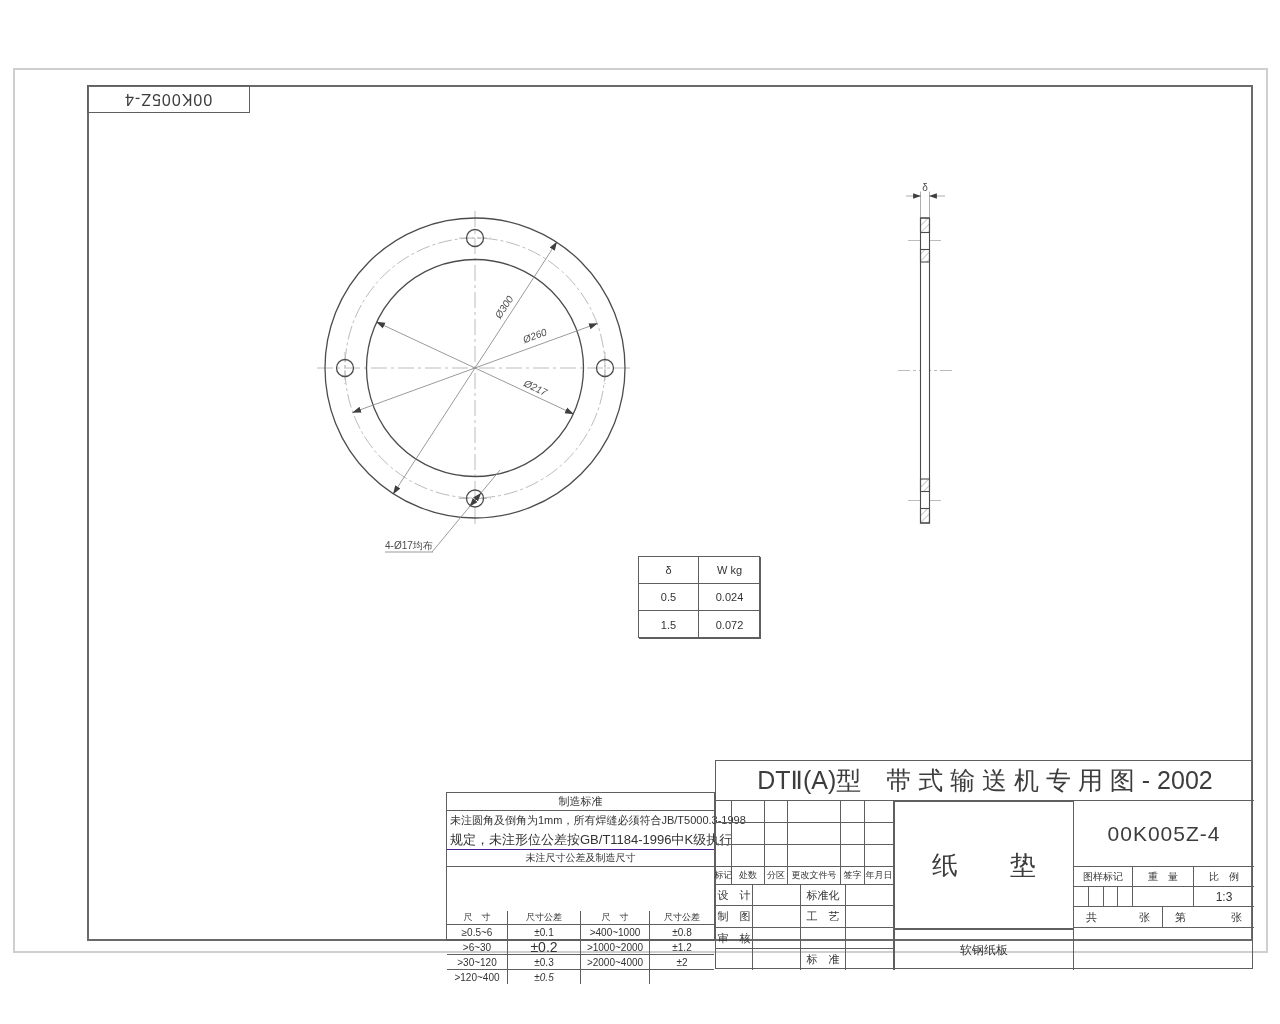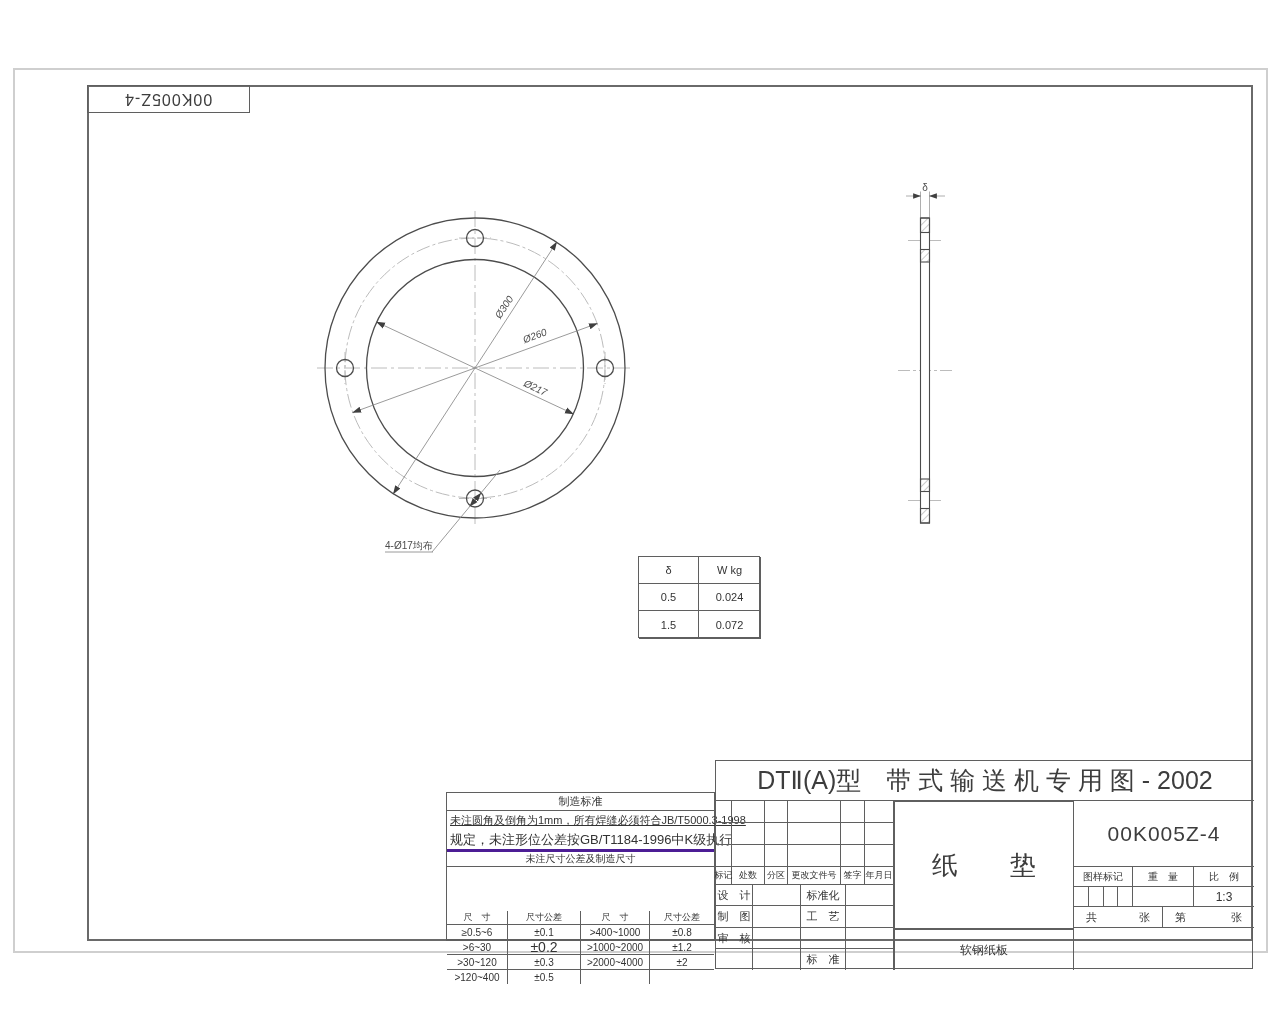--- a/index.html
+++ b/index.html
@@ -98,43 +98,43 @@
     <div class="gc">δ</div>
     <div class="gc">W kg</div>
     <div class="gc">0.5</div>
     <div class="gc">0.024</div>
     <div class="gc">1.5</div>
     <div class="gc">0.072</div>
   </div>
 
   <div class="abs boxed" style="left:446px;top:792px;width:269px;height:149px;padding-left:32px;">
     <div class="abs ctr" style="left:0;top:0;width:100%;height:18px;border-bottom:1px solid #5f5f5f;font-size:11px;">制造标准</div>
-    <div class="abs nowrap" style="left:3px;top:18px;height:19px;line-height:19px;font-size:11px;text-decoration:underline;">未注圆角及倒角为1mm，所有焊缝必须符合JB/T5000.3-1998</div>
+    <div class="abs nowrap" style="left:3px;top:18px;height:19px;line-height:19px;font-size:11px;">未注圆角及倒角为1mm，所有焊缝必须符合JB/T5000.3-1998</div>
     <div class="abs nowrap" style="left:3px;top:37px;height:19px;line-height:19px;font-size:13px;">规定，未注形位公差按GB/T1184-1996中K级执行</div>
-    <div class="abs ctr" style="left:0;top:56px;width:100%;height:18px;border-top:3px solid #4c1d95;border-bottom:1px solid #5f5f5f;font-size:10px;text-align:right;">未注尺寸公差及制造尺寸</div>
+    <div class="abs ctr" style="left:0;top:56px;width:100%;height:18px;border-top:1px solid #4c1d95;border-bottom:1px solid #5f5f5f;font-size:10px;text-align:right;">未注尺寸公差及制造尺寸</div>
     <div class="abs cellgrid" style="left:0;top:74px;width:267px;height:73px;
                 grid-template-columns:61px 73px 69px 64px;grid-template-rows:14px 15px 15px 15px 14px;margin-top:44px;">
       <div class="gc" style="font-size:9px;">尺　寸</div>
       <div class="gc" style="font-size:9px;">尺寸公差</div>
       <div class="gc" style="font-size:9px;">尺　寸</div>
       <div class="gc" style="font-size:9px;border-right:none;">尺寸公差</div>
       <div class="gc" style="font-size:10px;">≥0.5~6</div>
       <div class="gc" style="font-size:10px;">±0.1</div>
       <div class="gc" style="font-size:10px;">&gt;400~1000</div>
       <div class="gc" style="font-size:10px;border-right:none;">±0.8</div>
       <div class="gc" style="font-size:10px;">&gt;6~30</div>
       <div class="gc" style="font-size:14px;">±0.2</div>
       <div class="gc" style="font-size:10px;">&gt;1000~2000</div>
       <div class="gc" style="font-size:10px;border-right:none;">±1.2</div>
       <div class="gc" style="font-size:10px;">&gt;30~120</div>
       <div class="gc" style="font-size:10px;">±0.3</div>
       <div class="gc" style="font-size:10px;">&gt;2000~4000</div>
       <div class="gc" style="font-size:10px;border-right:none;">±2</div>
       <div class="gc" style="font-size:10px;border-bottom:none;">&gt;120~400</div>
-      <div class="gc" style="font-size:10px;border-bottom:none;">±0.5</div>
+      <div class="gc" style="font-size:10px;border-bottom:none;font-style:italic;">±0.5</div>
       <div class="gc" style="font-size:10px;border-bottom:none;"></div>
       <div class="gc" style="font-size:10px;border:none;"></div>
     </div>
   </div>
 
   <div class="abs boxed" style="left:715px;top:732px;width:538px;height:209px;margin-top:28px;">
 
     <div class="abs ctr" style="left:0;top:0;width:538px;height:40px;border-bottom:1px solid #5f5f5f;
                 font-size:25px;color:#3d3d3d;white-space:nowrap;">DTⅡ(A)型　带 式 输 送 机 专 用 图 - 2002</div>
 

